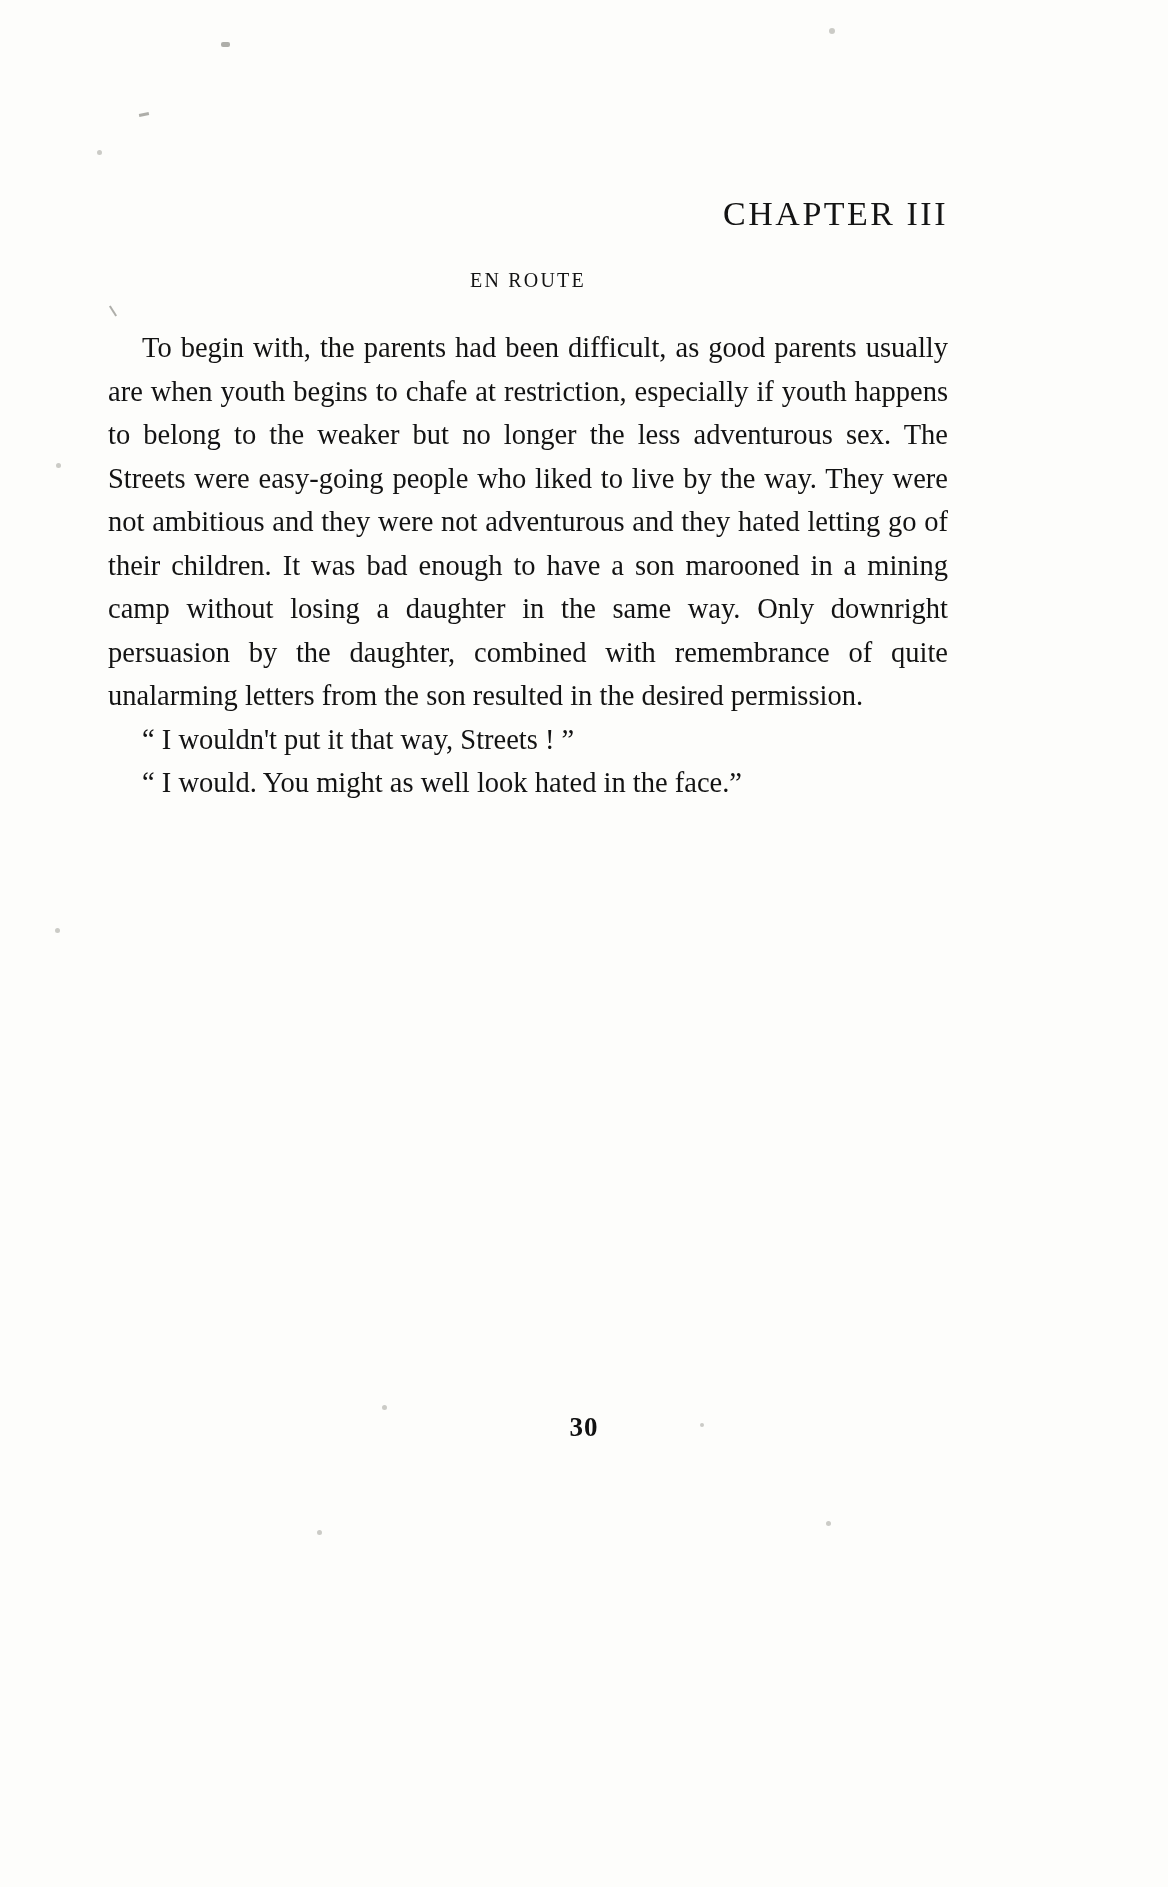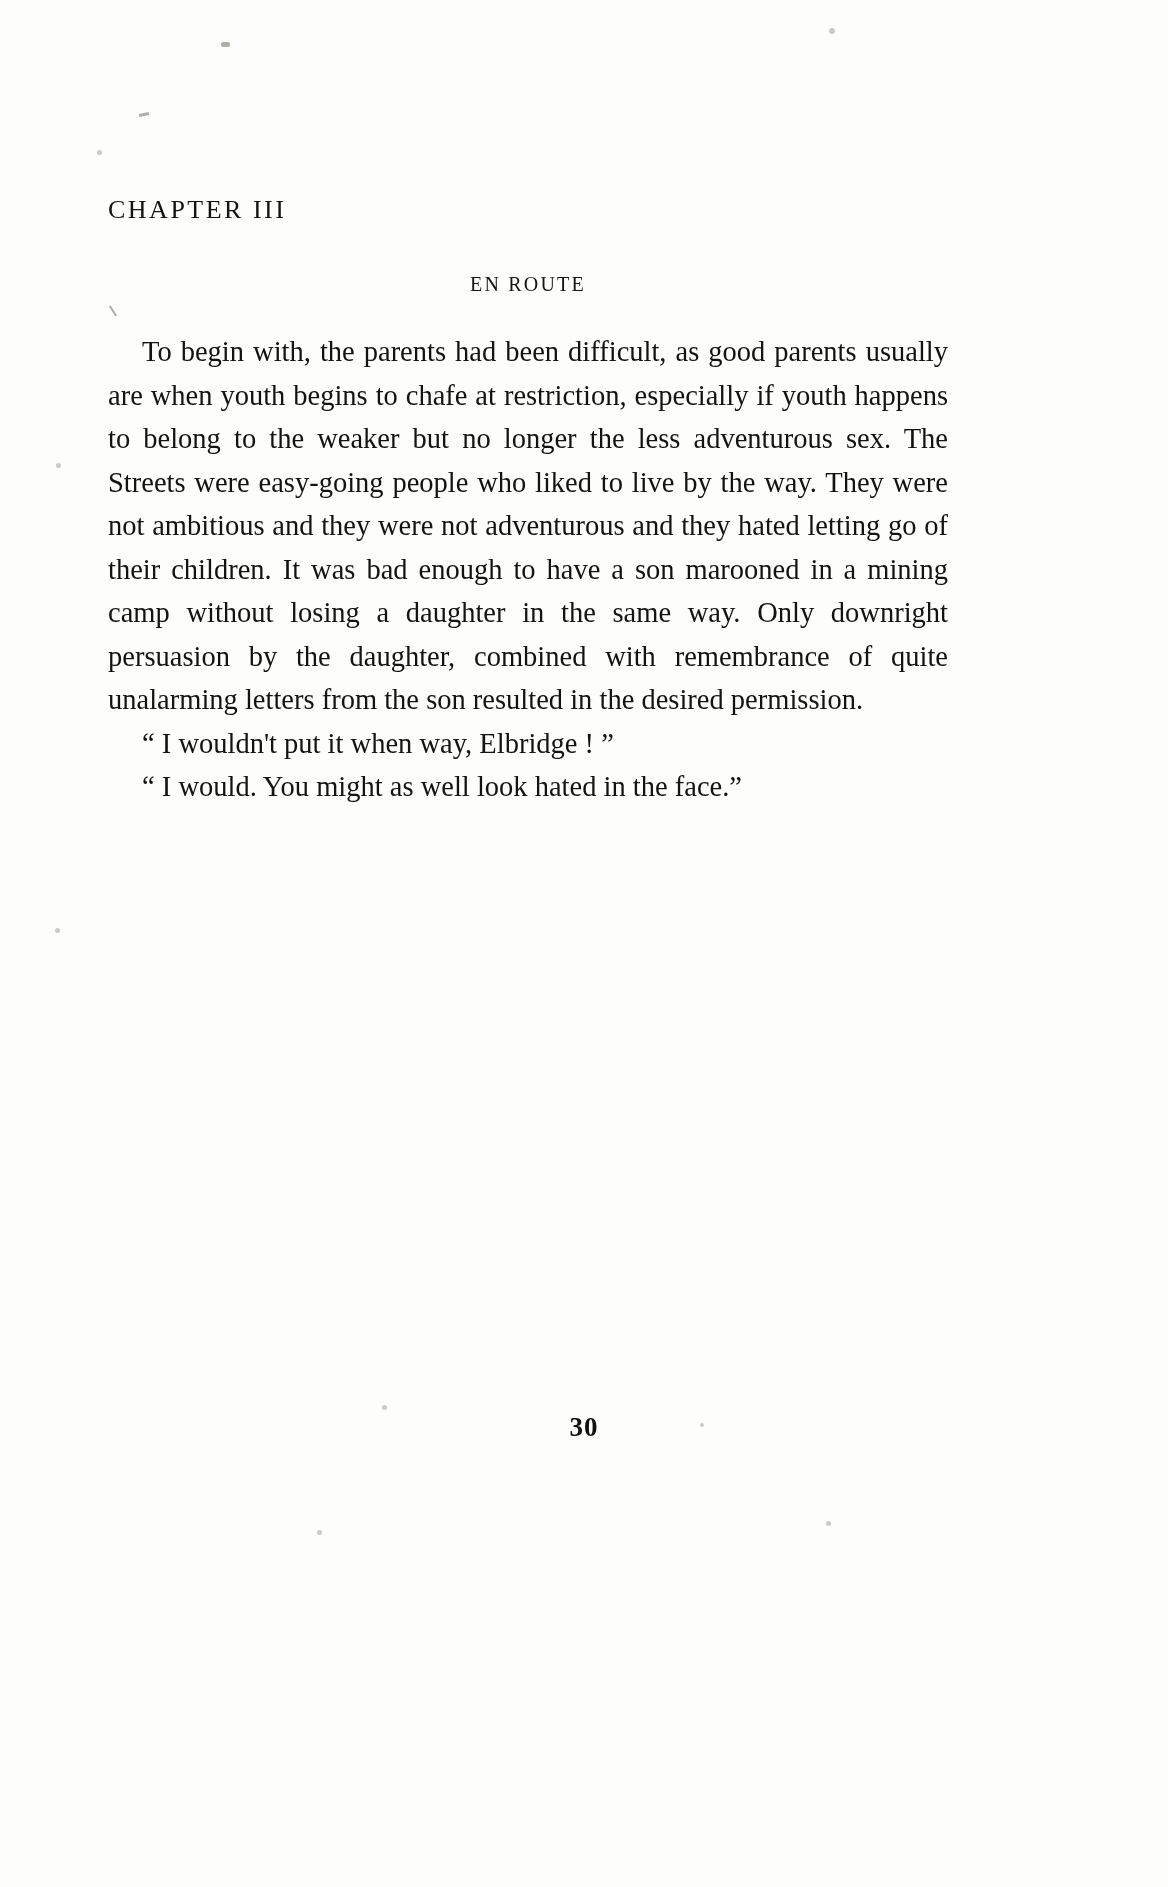--- a/index.html
+++ b/index.html
@@ -23,32 +23,32 @@
     height: 1887px;
     background: #fdfdfb;
   }
   .text-block {
     position: absolute;
     left: 108px;
     top: 0;
     width: 840px;
   }
   .chapter-title {
-    text-align: left;
-    font-size: 26px;
+    text-align: right;
+    font-size: 34px;
     letter-spacing: 2.5px;
     margin-top: 195px;
     font-family: "Liberation Serif", serif;
     color: #141414;
   }
   .chapter-subtitle {
     text-align: center;
     font-size: 20px;
     letter-spacing: 2.2px;
-    margin-top: 48px;
+    margin-top: 36px;
     color: #141414;
   }
   .body-text {
     margin-top: 34px;
     font-size: 28.5px;
     line-height: 43.5px;
     text-align: justify;
     color: #131313;
   }
   .body-text p {
@@ -97,21 +97,21 @@
   <div class="speck" style="left:826px;top:1521px;width:5px;height:5px;"></div>
 
   <div class="text-block">
 
     <div class="chapter-title">CHAPTER III</div>
 
     <div class="chapter-subtitle">EN ROUTE</div>
 
     <div class="body-text">
       <p>To begin with, the parents had been difficult, as good parents usually are when youth begins to chafe at restriction, especially if youth happens to belong to the weaker but no longer the less adventurous sex.   The Streets were easy-going people who liked to live by the way.   They were not ambitious and they were not adventurous and they hated letting go of their children. It was bad enough to have a son marooned in a mining camp without losing a daughter in the same way. Only downright persuasion by the daughter, combined with remembrance of quite unalarming letters from the son resulted in the desired permission.</p>
-      <p>“ I wouldn't put it when way, Elbridge ! ”</p>
+      <p>“ I wouldn't put it that way, Streets ! ”</p>
       <p>“ I would.   You might as well look hated in the face.”</p>
     </div>
 
   </div>
 
   <div class="page-number">30</div>
 
 </div>
 
 </body></html>

